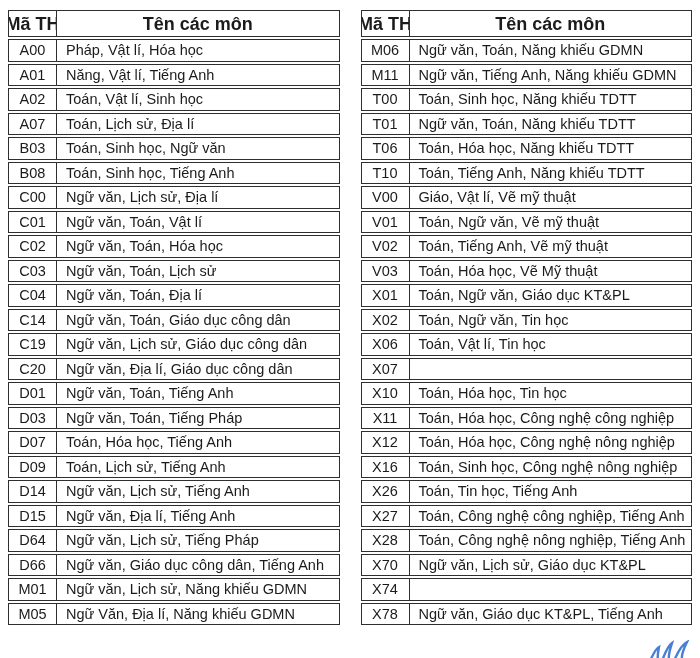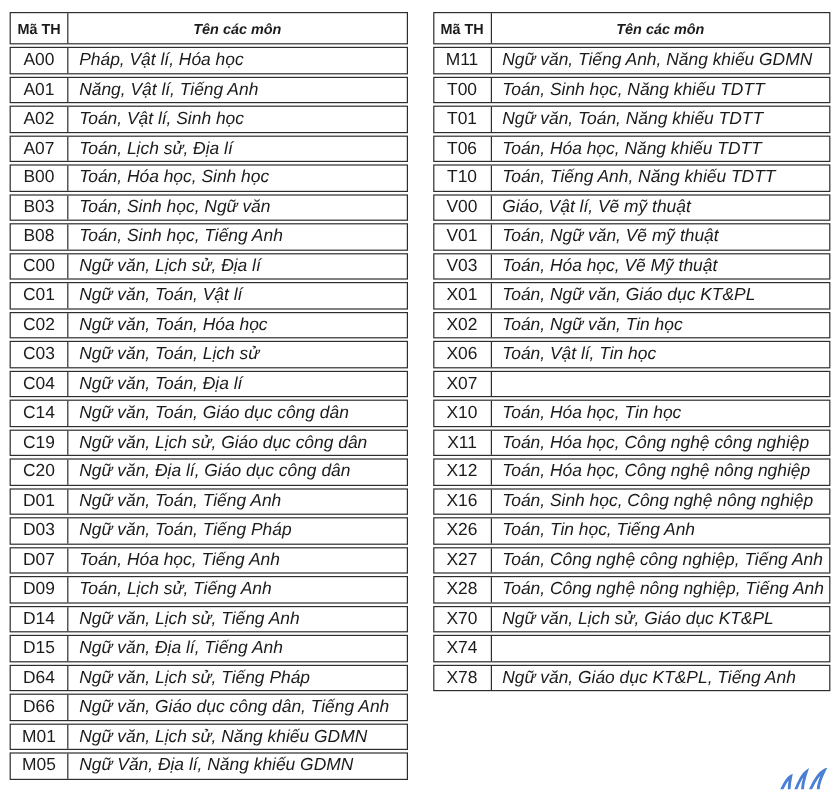--- a/index.html
+++ b/index.html
@@ -51,25 +51,24 @@
   }
   .code-cell {
     width: 47px;
     flex: none;
     justify-content: center;
     border-right: 1.5px solid #2e2e2e;
   }
   .name-cell {
     flex: 1;
     padding-left: 9px;
-    font-style: italic;
   }
   .header-cell {
     font-weight: bold;
-    font-size: 12px;
+    font-size: 18px;
   }
   .header-row .name-cell {
     justify-content: center;
     padding-left: 0;
   }
   .watermark {
     position: absolute;
     right: 6px;
     bottom: -4px;
     width: 48px;
@@ -97,24 +96,20 @@
         </div>
         <div class="row">
           <div class="cell code-cell">A02</div>
           <div class="cell name-cell">Toán, Vật lí, Sinh học</div>
         </div>
         <div class="row">
           <div class="cell code-cell">A07</div>
           <div class="cell name-cell">Toán, Lịch sử, Địa lí</div>
         </div>
         <div class="row">
-          <div class="cell code-cell">B00</div>
-          <div class="cell name-cell">Toán, Hóa học, Sinh học</div>
-        </div>
-        <div class="row">
           <div class="cell code-cell">B03</div>
           <div class="cell name-cell">Toán, Sinh học, Ngữ văn</div>
         </div>
         <div class="row">
           <div class="cell code-cell">B08</div>
           <div class="cell name-cell">Toán, Sinh học, Tiếng Anh</div>
         </div>
         <div class="row">
           <div class="cell code-cell">C00</div>
           <div class="cell name-cell">Ngữ văn, Lịch sử, Địa lí</div>
@@ -187,20 +182,24 @@
           <div class="cell code-cell">M05</div>
           <div class="cell name-cell">Ngữ Văn, Địa lí, Năng khiếu GDMN</div>
         </div>
       </section>
 
     <section class="grid-table">
       <div class="row header-row">
         <div class="cell code-cell header-cell">Mã TH</div>
         <div class="cell name-cell header-cell">Tên các môn</div>
       </div>
+    <div class="row">
+          <div class="cell code-cell">M06</div>
+          <div class="cell name-cell">Ngữ văn, Toán, Năng khiếu GDMN</div>
+        </div>
         <div class="row">
           <div class="cell code-cell">M11</div>
           <div class="cell name-cell">Ngữ văn, Tiếng Anh, Năng khiếu GDMN</div>
         </div>
         <div class="row">
           <div class="cell code-cell">T00</div>
           <div class="cell name-cell">Toán, Sinh học, Năng khiếu TDTT</div>
         </div>
         <div class="row">
           <div class="cell code-cell">T01</div>
@@ -214,20 +213,24 @@
           <div class="cell code-cell">T10</div>
           <div class="cell name-cell">Toán, Tiếng Anh, Năng khiếu TDTT</div>
         </div>
         <div class="row">
           <div class="cell code-cell">V00</div>
           <div class="cell name-cell">Giáo, Vật lí, Vẽ mỹ thuật</div>
         </div>
         <div class="row">
           <div class="cell code-cell">V01</div>
           <div class="cell name-cell">Toán, Ngữ văn, Vẽ mỹ thuật</div>
+        </div>
+        <div class="row">
+          <div class="cell code-cell">V02</div>
+          <div class="cell name-cell">Toán, Tiếng Anh, Vẽ mỹ thuật</div>
         </div>
         <div class="row">
           <div class="cell code-cell">V03</div>
           <div class="cell name-cell">Toán, Hóa học, Vẽ Mỹ thuật</div>
         </div>
         <div class="row">
           <div class="cell code-cell">X01</div>
           <div class="cell name-cell">Toán, Ngữ văn, Giáo dục KT&amp;PL</div>
         </div>
         <div class="row">

